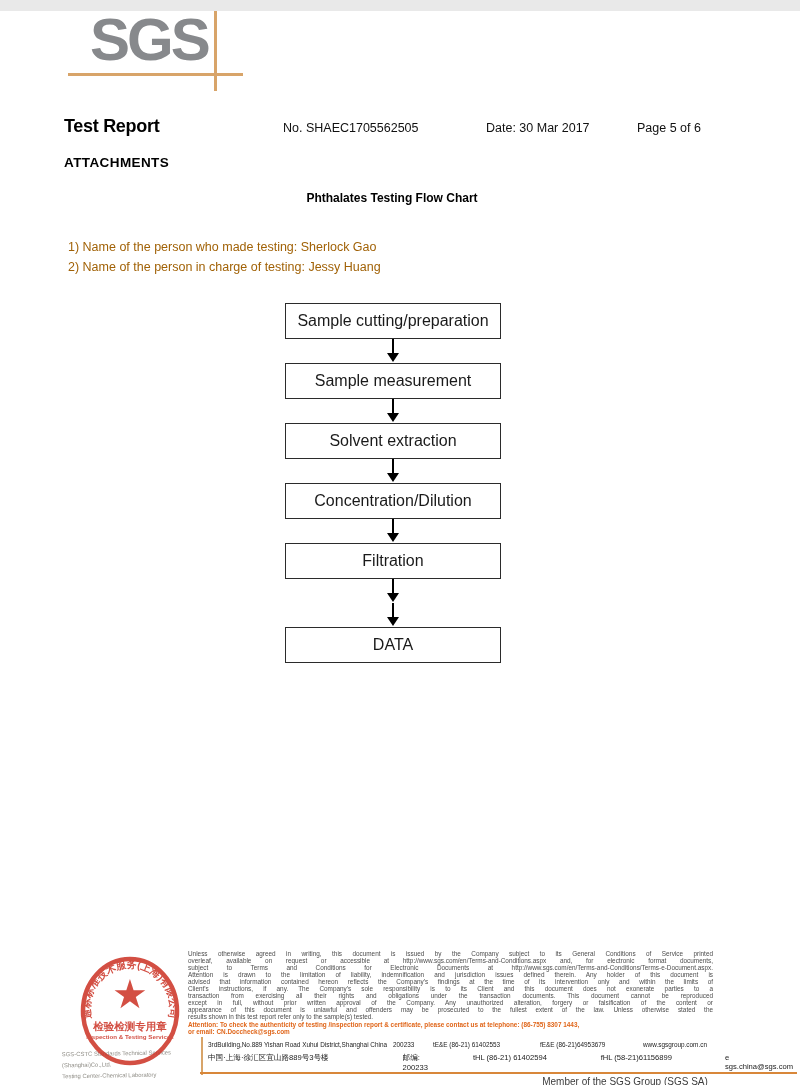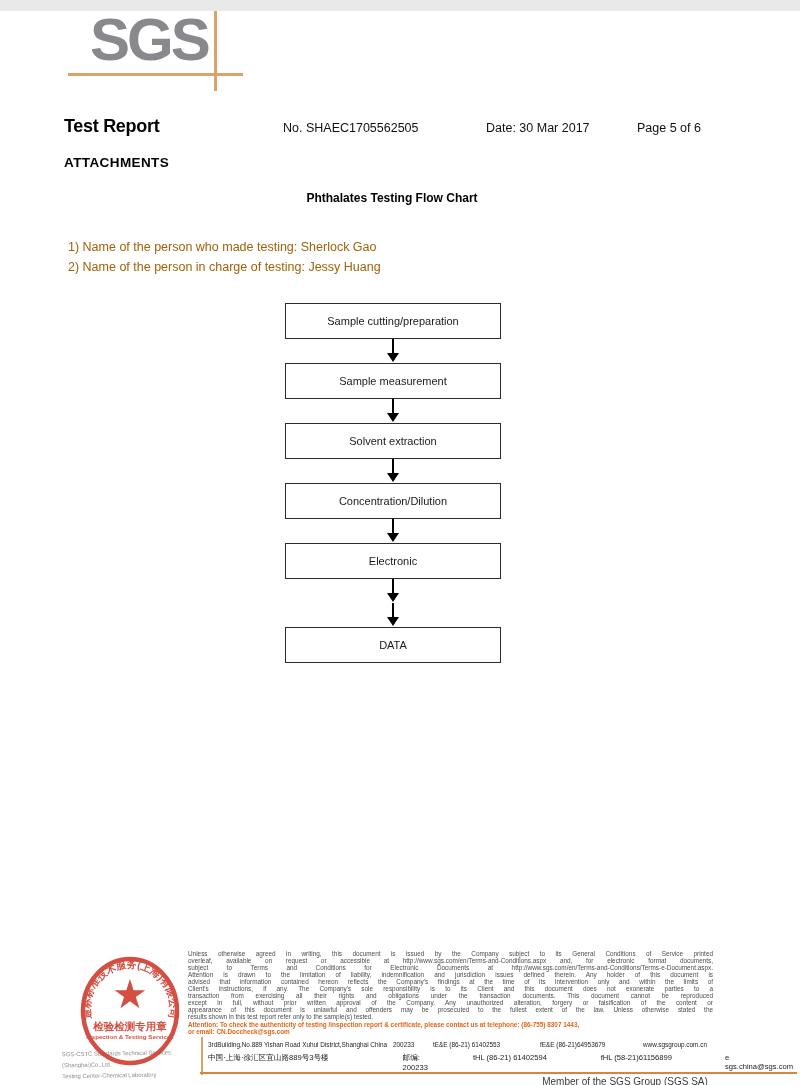--- a/index.html
+++ b/index.html
@@ -21,21 +21,21 @@
   .report-date{position:absolute;left:486px;top:110px;font-size:12.5px;color:#111;}
   .report-page{position:absolute;left:637px;top:110px;font-size:12.5px;color:#111;}
   .attachments{position:absolute;left:64px;top:144px;font-size:13.5px;font-weight:bold;letter-spacing:0.4px;color:#000;}
   
   .chart-title{position:absolute;left:0;top:180px;width:784px;text-align:center;font-size:12px;font-weight:bold;color:#000;}
   .notes{position:absolute;left:68px;top:227px;font-size:12.5px;line-height:19.5px;color:#a16207;}
   
   .flowchart{position:absolute;left:285px;top:292px;width:216px;display:flex;flex-direction:column;align-items:center;}
   .flow-box{
     box-sizing:border-box;width:216px;height:36px;border:1.5px solid #2b2b2b;
-    display:flex;align-items:center;justify-content:center;font-size:11px;color:#1a1a1a;background:#fff;
+    display:flex;align-items:center;justify-content:center;font-size:16px;color:#1a1a1a;background:#fff;
   }
   .flow-arrow{position:relative;width:2px;height:15px;background:#000;margin:0 0 9px 0;}
   .flow-arrow::after{
     content:"";position:absolute;left:-5px;bottom:-8px;width:0;height:0;
     border-left:6px solid transparent;border-right:6px solid transparent;border-top:9px solid #000;
   }
   
   .legal{position:absolute;left:188px;top:940px;width:525px;font-size:6.4px;line-height:6.95px;color:#4d4d4d;}
   .legal .ln{text-align:justify;text-align-last:justify;white-space:normal;}
   .legal .ln.no-just{text-align-last:left;}
@@ -78,21 +78,21 @@
 
   <div class="flowchart">
     <div class="flow-box">Sample cutting/preparation</div>
     <div class="flow-arrow"></div>
     <div class="flow-box">Sample measurement</div>
     <div class="flow-arrow"></div>
     <div class="flow-box">Solvent extraction</div>
     <div class="flow-arrow"></div>
     <div class="flow-box">Concentration/Dilution</div>
     <div class="flow-arrow"></div>
-    <div class="flow-box">Electronic</div>
+    <div class="flow-box">Filtration</div>
     <div class="flow-arrow"></div>
     <div class="flow-arrow"></div>
     <div class="flow-box">DATA</div>
   </div>
 
   <div class="legal">
     <div class="ln">Unless otherwise agreed in writing, this document is issued by the Company subject to its General Conditions of Service printed</div>
     <div class="ln">overleaf, available on request or accessible at http://www.sgs.com/en/Terms-and-Conditions.aspx and, for electronic format documents,</div>
     <div class="ln">subject to Terms and Conditions for Electronic Documents at http://www.sgs.com/en/Terms-and-Conditions/Terms-e-Document.aspx.</div>
     <div class="ln">Attention is drawn to the limitation of liability, indemnification and jurisdiction issues defined therein. Any holder of this document is</div>

